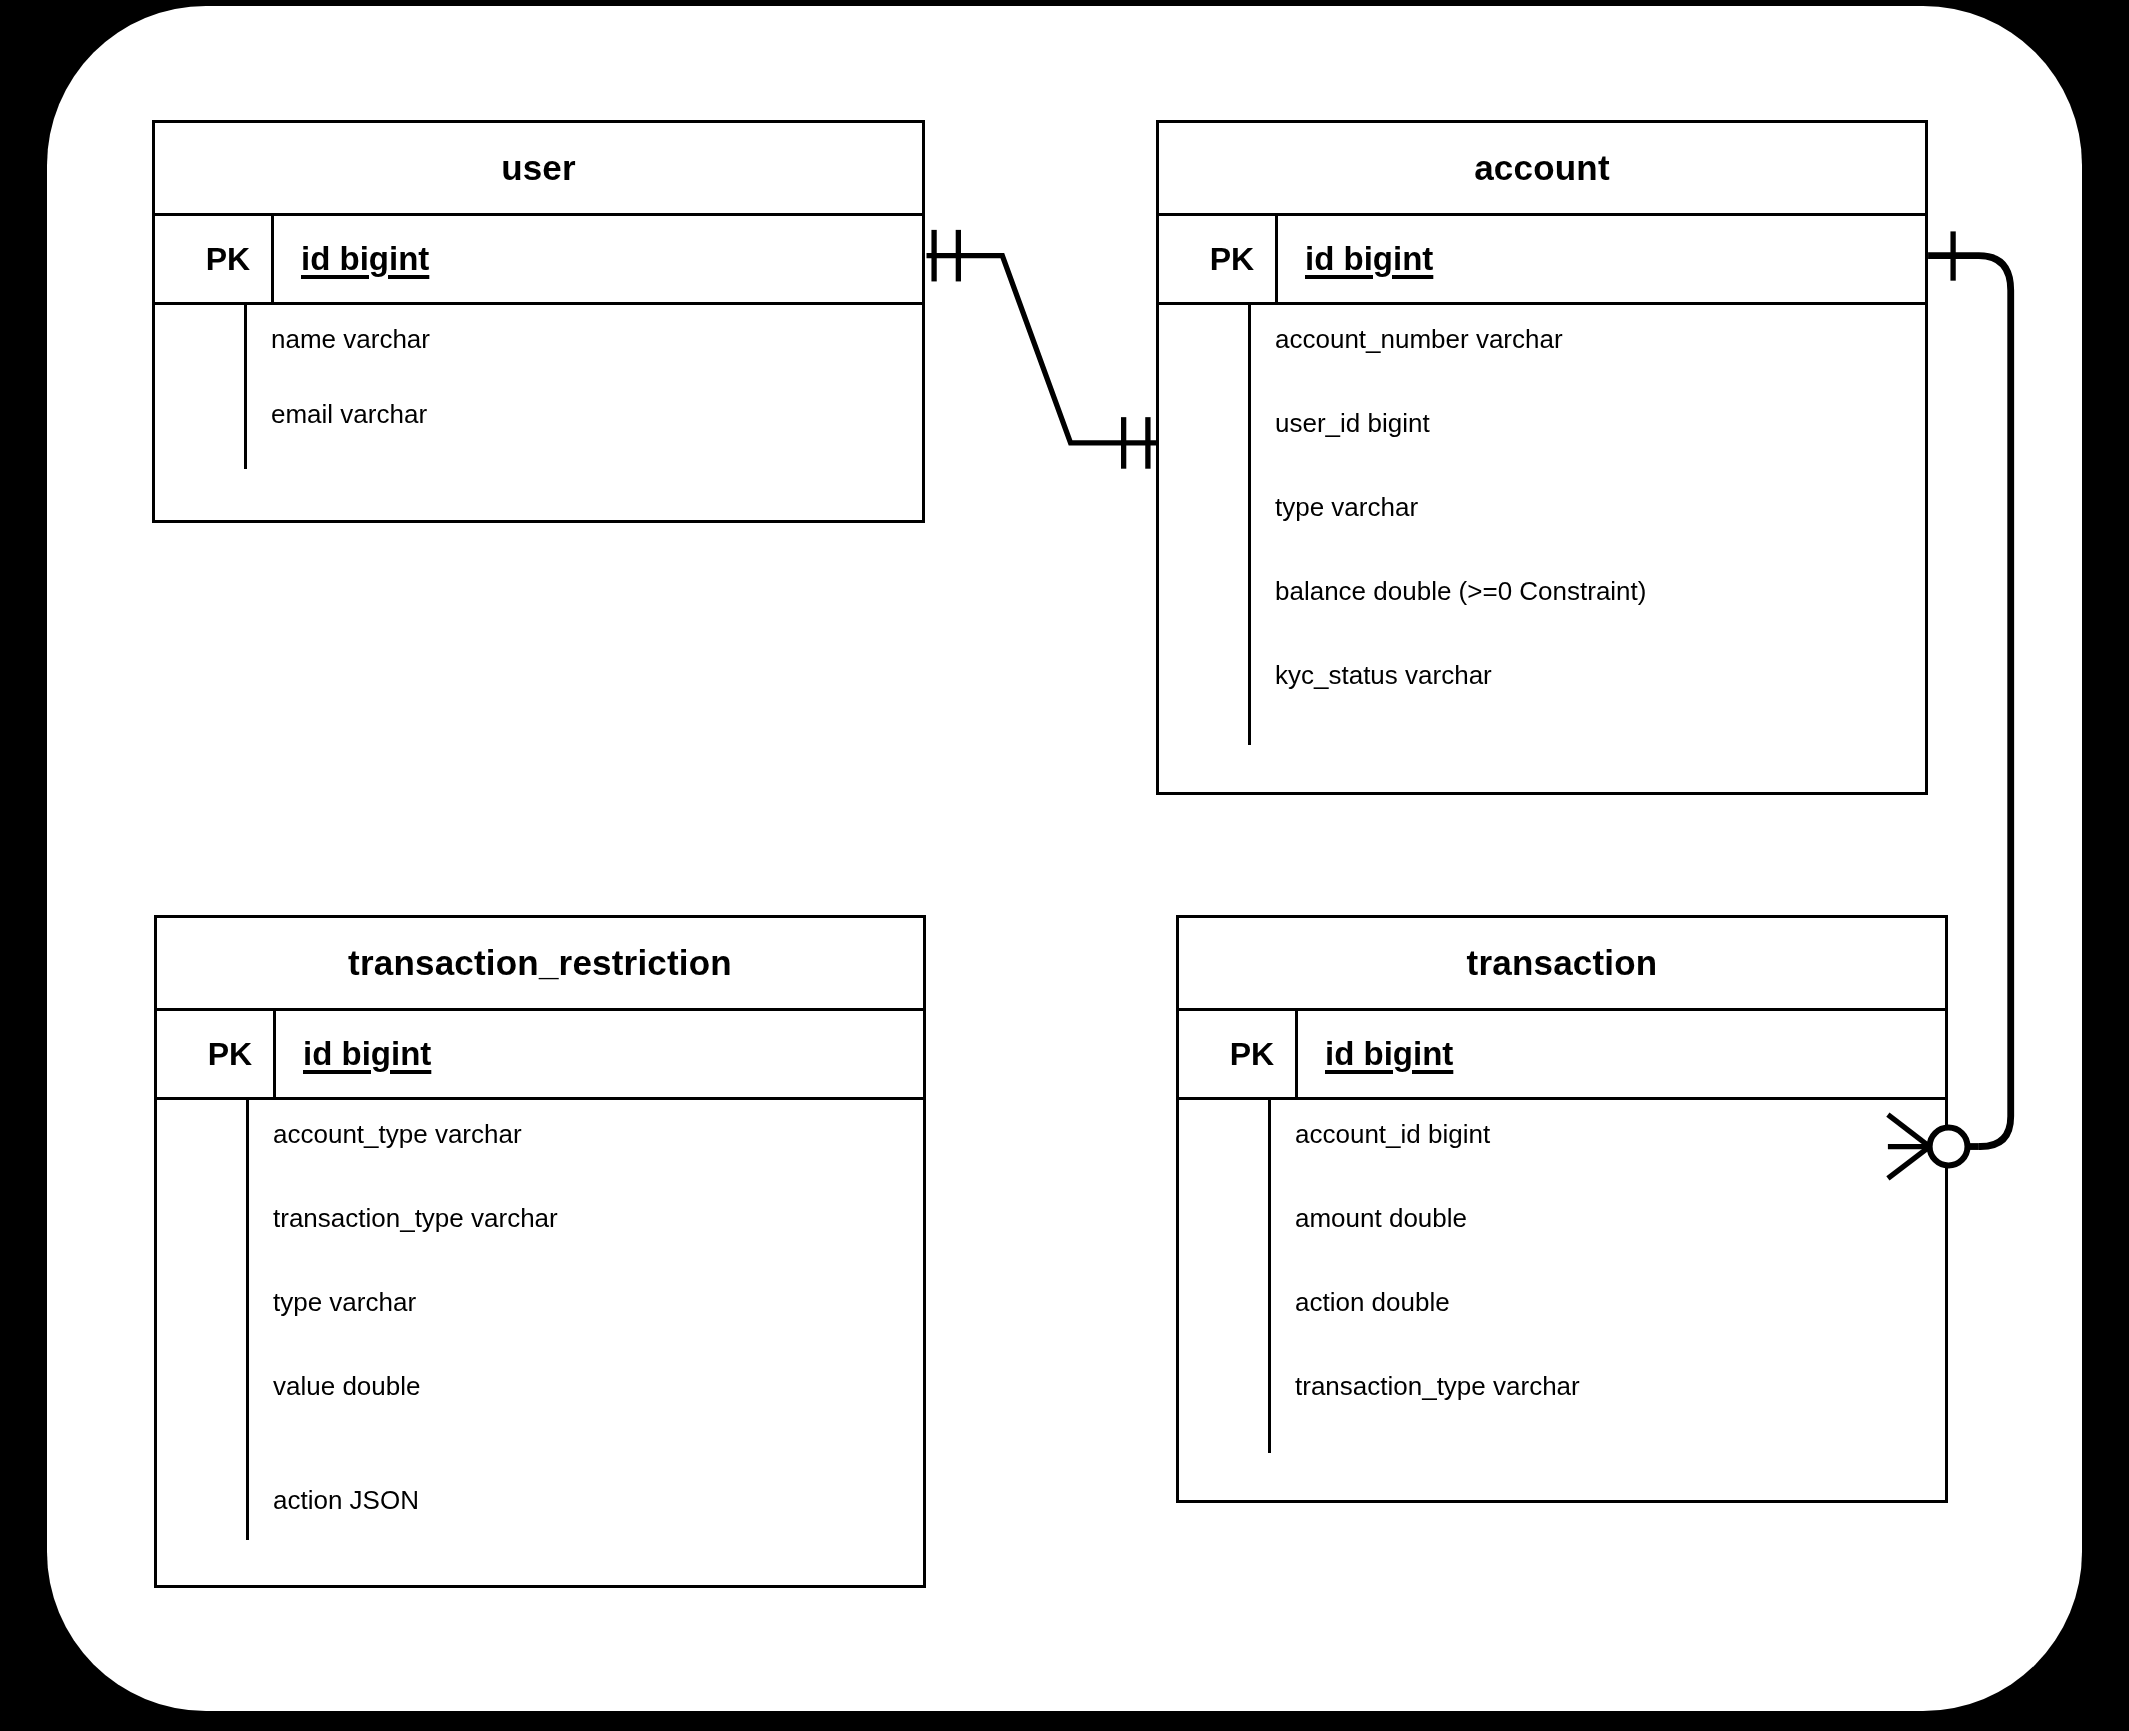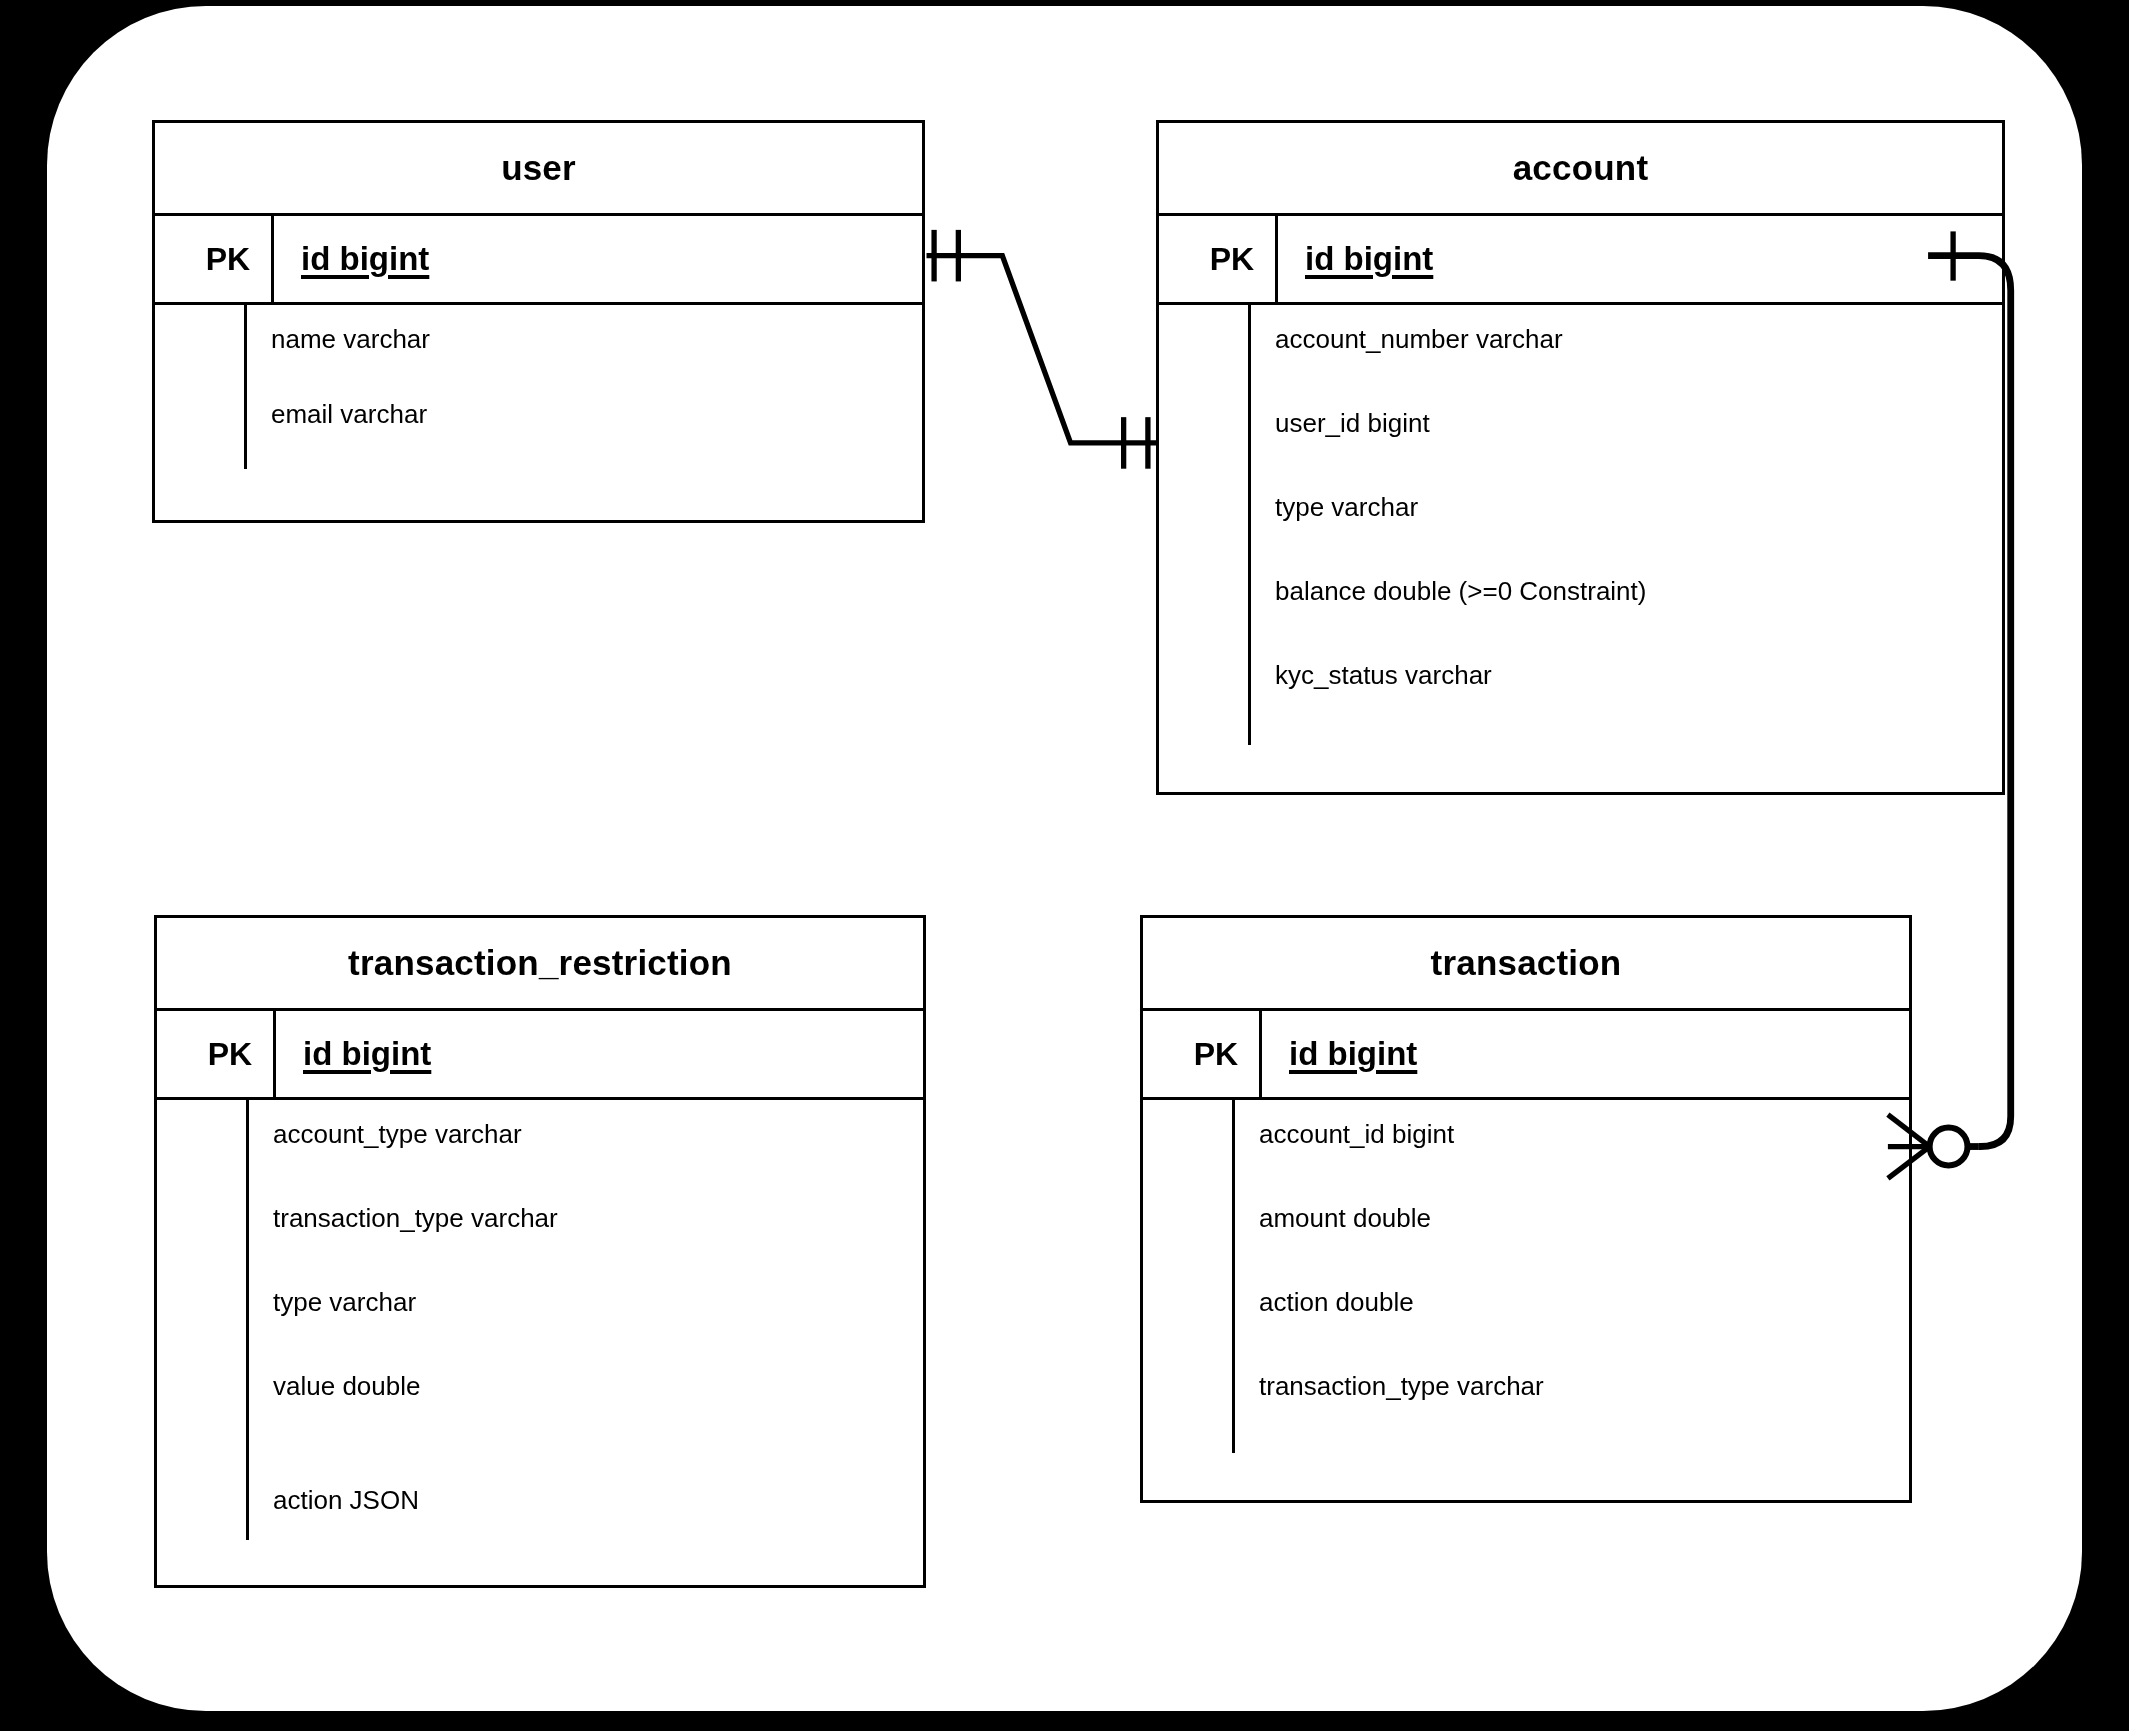--- a/index.html
+++ b/index.html
@@ -140,21 +140,21 @@
     <div class="entity-body">
       <div class="body-gutter"></div>
       <div class="body-divider" style="height:164px;"></div>
       <div class="attr-list">
         <div class="attr" style="margin-bottom:49px;">name varchar</div>
         <div class="attr">email varchar</div>
       </div>
     </div>
   </div>
 
-  <div class="entity" id="ent-account" style="left:1156px; top:120px; width:849px; height:675px;">
+  <div class="entity" id="ent-account" style="left:1156px; top:120px; width:772px; height:675px;">
     <div class="entity-title">account</div>
     <div class="entity-pk-row">
       <div class="pk-cell">PK</div>
       <div class="pk-field">
         <span>id bigint</span>
       </div>
     </div>
     <div class="entity-body">
       <div class="body-gutter"></div>
       <div class="body-divider" style="height:440px;"></div>
@@ -182,21 +182,21 @@
       <div class="attr-list">
         <div class="attr" style="margin-bottom:58px;">account_type varchar</div>
         <div class="attr" style="margin-bottom:58px;">transaction_type varchar</div>
         <div class="attr" style="margin-bottom:58px;">type varchar</div>
         <div class="attr" style="margin-bottom:88px;">value double</div>
         <div class="attr">action JSON</div>
       </div>
     </div>
   </div>
 
-  <div class="entity" id="ent-transaction" style="left:1140px; top:915px; width:772px; height:588px;">
+  <div class="entity" id="ent-transaction" style="left:1176px; top:915px; width:772px; height:588px;">
     <div class="entity-title">transaction</div>
     <div class="entity-pk-row">
       <div class="pk-cell">PK</div>
       <div class="pk-field">
         <span>id bigint</span>
       </div>
     </div>
     <div class="entity-body">
       <div class="body-gutter"></div>
       <div class="body-divider" style="height:353px;"></div>

